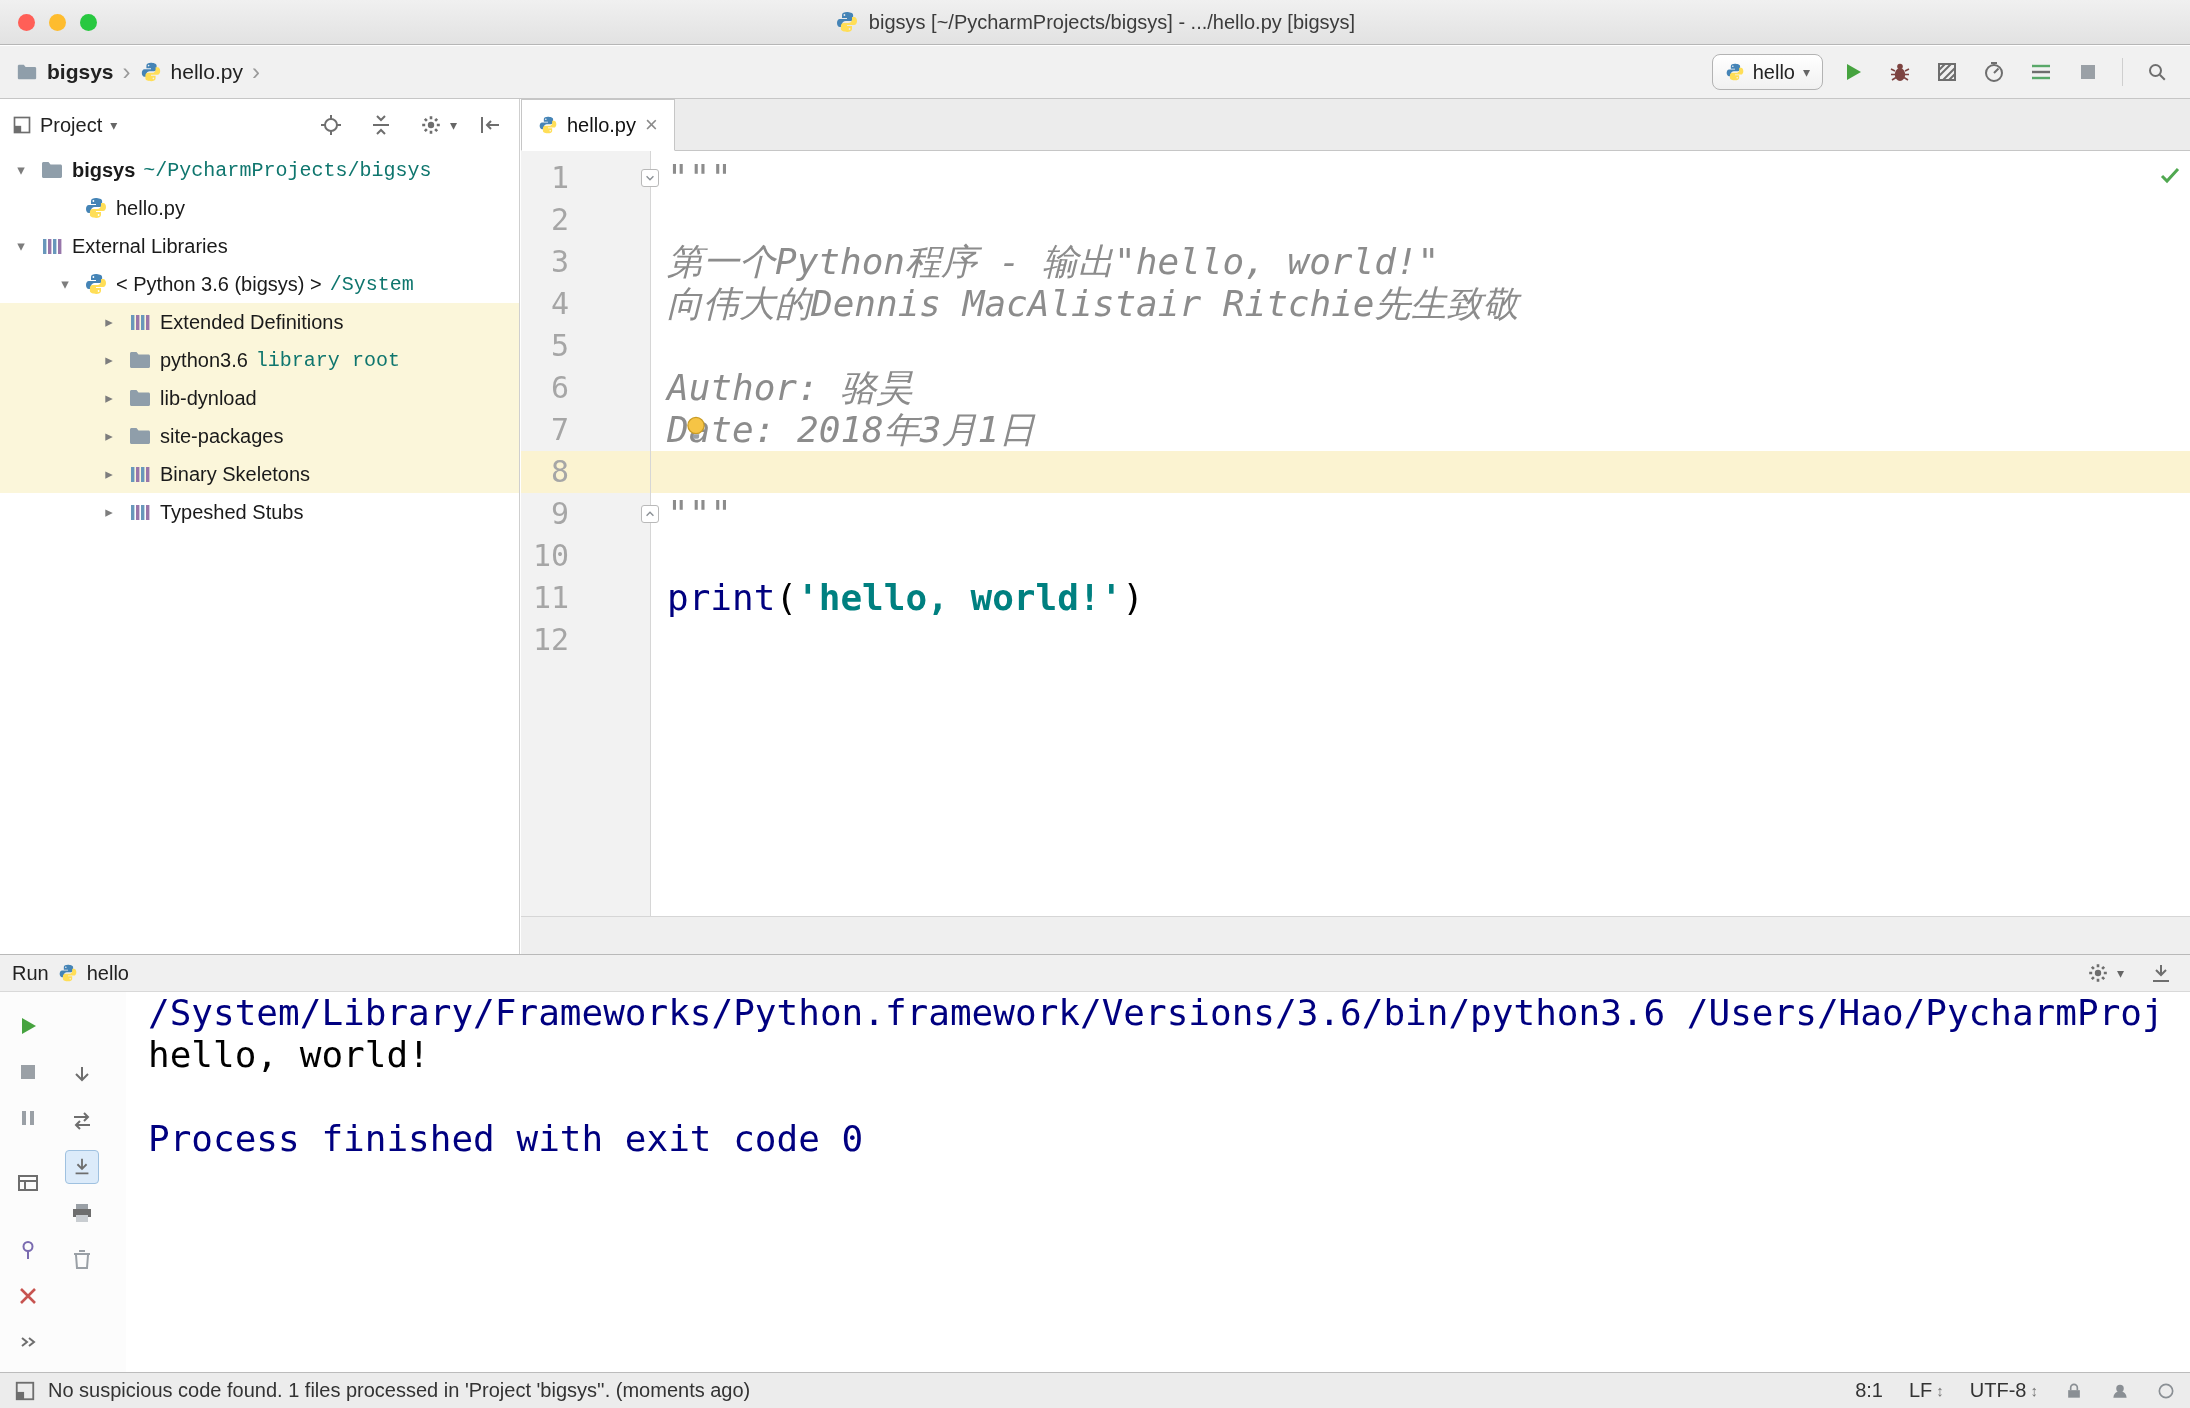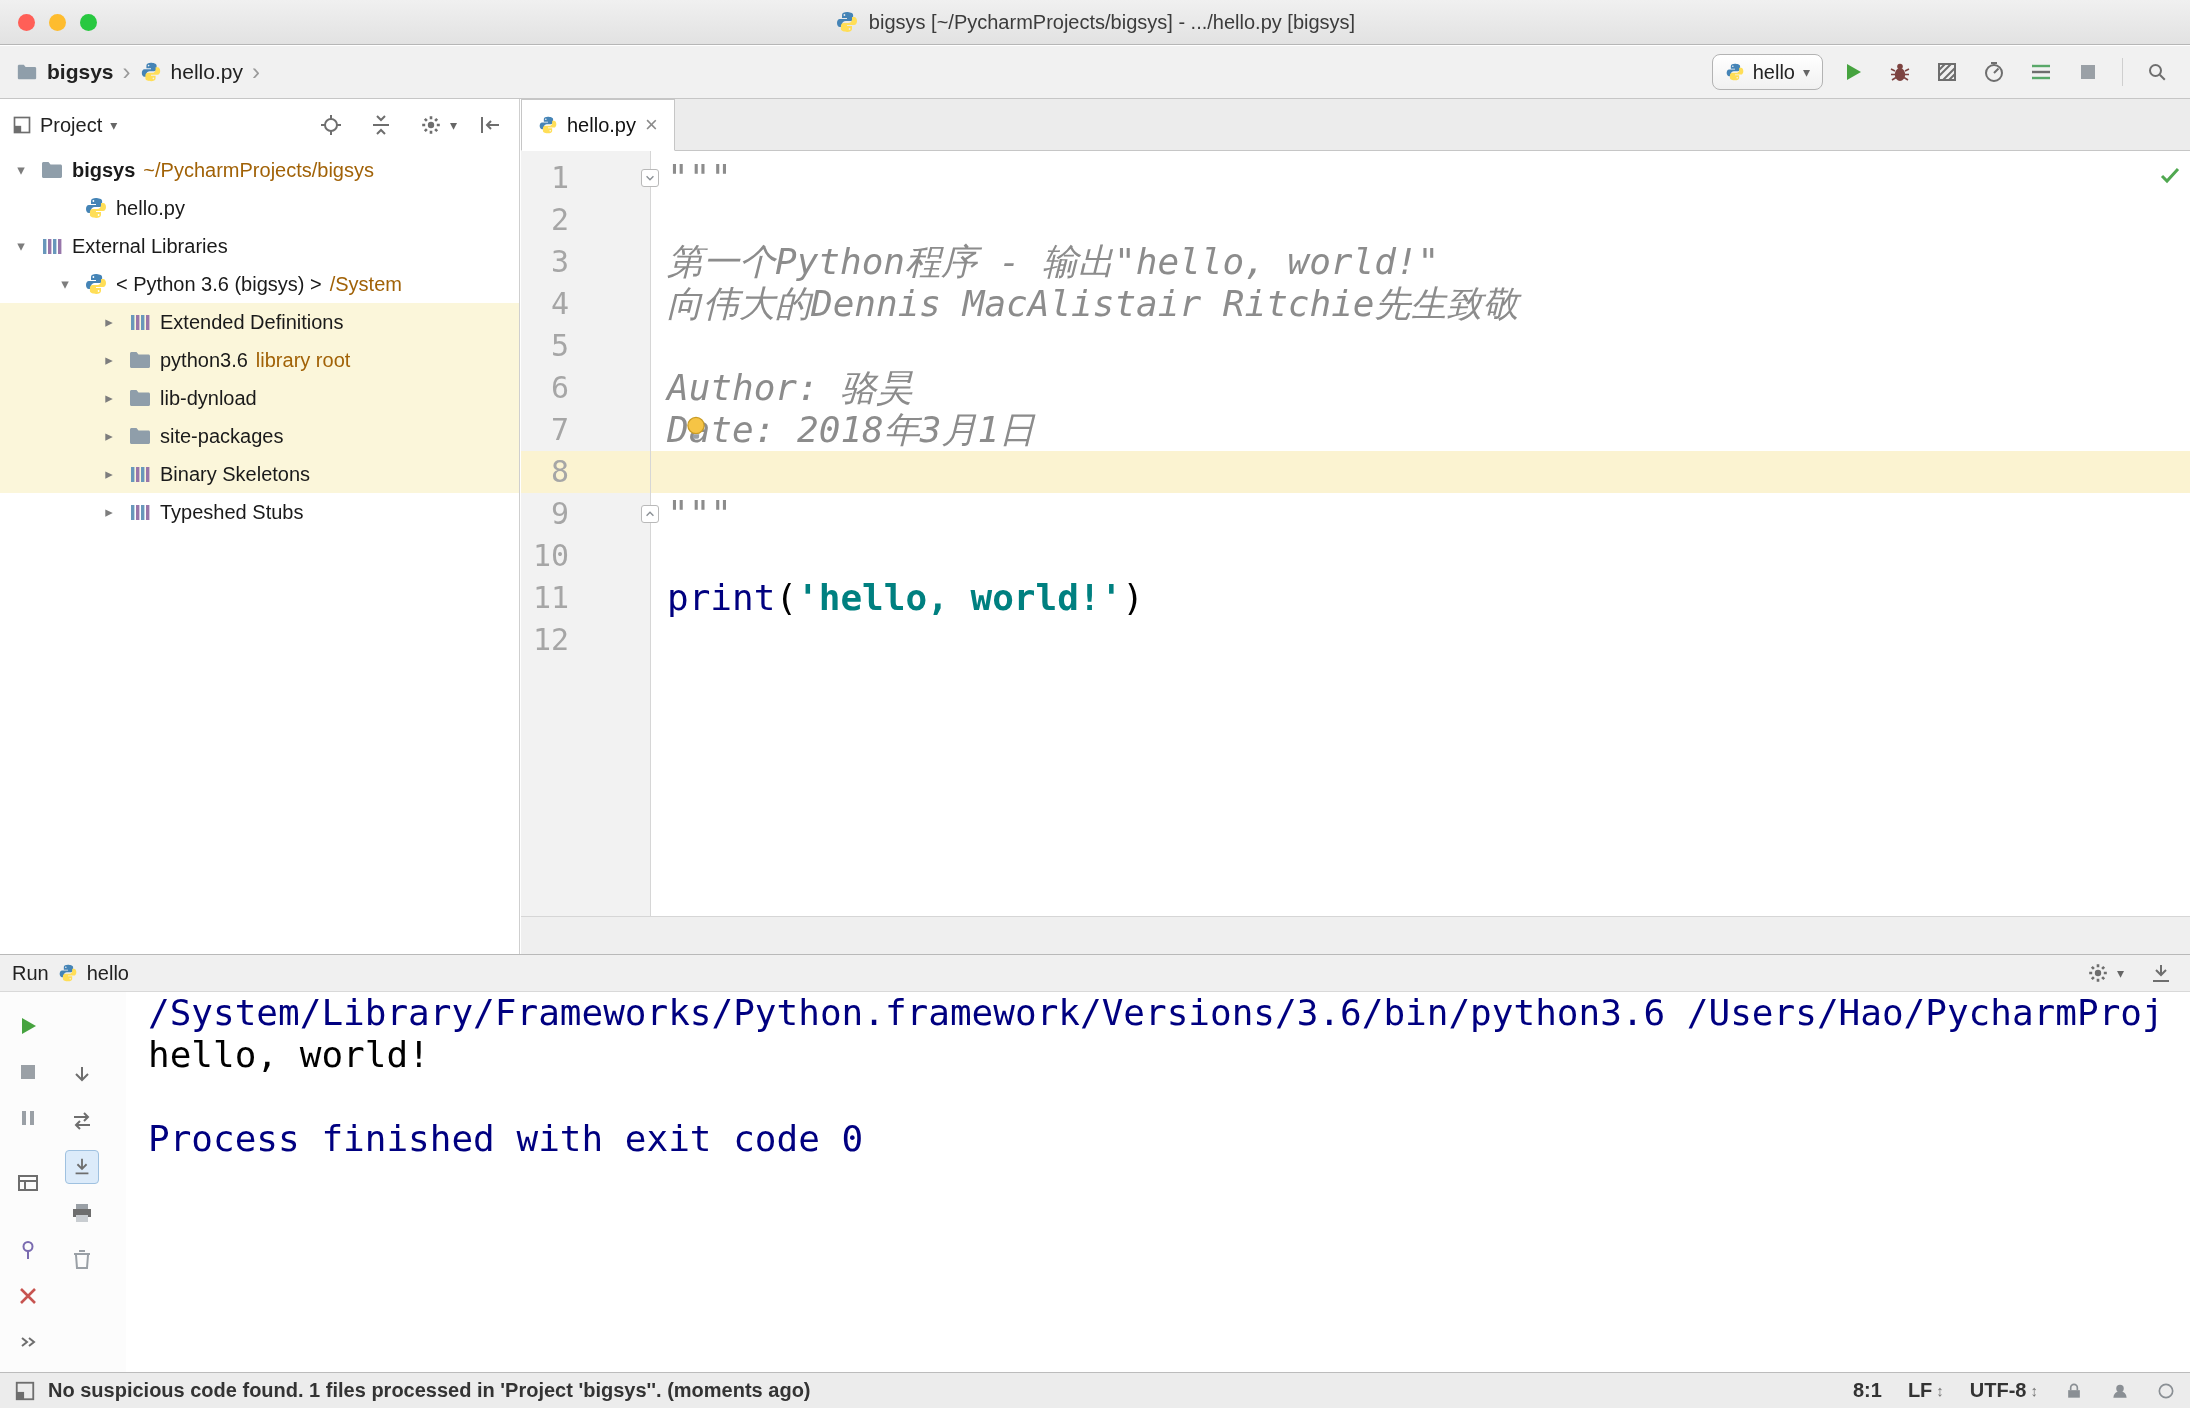--- a/index.html
+++ b/index.html
@@ -30,21 +30,21 @@
   .project-panel{position:absolute;left:0;top:0;bottom:0;width:520px;background:#fff;border-right:1px solid #cfcfcf;overflow:hidden;}
   .panel-header{height:52px;display:flex;align-items:center;gap:8px;padding:0 12px;font-size:20px;color:#222;}
   .ph-icons{margin-left:auto;display:flex;align-items:center;gap:16px;}
   .gear-wrap{display:flex;align-items:center;gap:2px;}
 
   .tree-row{height:38px;display:flex;align-items:center;gap:8px;font-size:20px;color:#1a1a1a;white-space:nowrap;overflow:hidden;}
   .tree-row.hl{background:var(--tree-highlight-yellow,#fbf6da);}
   .chev{width:22px;flex:none;text-align:center;font-size:15px;color:#7d7d7d;}
   .ticon{width:24px;height:24px;flex:none;}
   .tlabel.b{font-weight:bold;}
-  .tsuffix{color:#a16207;}
+  .tsuffix{color:#0f766e;font-family:Liberation Mono, monospace;}
 
   
   .editor-col{position:absolute;left:521px;right:0;top:0;bottom:0;}
   .tabbar{height:52px;background:#ececec;border-bottom:1px solid #c6c6c6;display:flex;}
   .tab{height:52px;margin-bottom:-1px;background:#fff;border:1px solid #c6c6c6;border-bottom:1px solid #fff;display:flex;align-items:center;gap:9px;padding:0 16px;font-size:20px;color:#111;}
   .tab-close{font-size:22px;color:#8a8a8a;line-height:1;}
   .editor{position:absolute;top:52px;left:0;right:0;bottom:38px;background:#fff;overflow:hidden;}
   .gutter-bg{position:absolute;left:0;top:0;bottom:0;width:130px;background:#f2f2f2;z-index:0;}
   .gutter-border{position:absolute;left:129px;top:0;bottom:0;width:1px;background:#d6d6d6;z-index:2;}
   #editor-lines{position:relative;z-index:1;padding-top:6px;}
@@ -72,21 +72,21 @@
   .rt-col1{left:8px;top:17px;}
   .rt-col2{left:62px;top:66px;}
   .ibtn{width:34px;height:34px;padding:5px;background:none;border:none;display:flex;align-items:center;justify-content:center;cursor:default;}
   .ibtn.sel{background:#dcebfa;border:1px solid #9fc1e0;border-radius:4px;}
   .rt-spacer{height:8px;flex:none;}
   .console{position:absolute;left:126px;top:0;right:0;bottom:0;overflow:hidden;padding:0 0 0 22px;}
   .cline{font-family:"DejaVu Sans Mono",monospace;font-size:36px;line-height:42px;white-space:pre;color:#000;}
   .c-cmd,.c-sys{color:var(--console-navy,#000080);}
 
   
-  .statusbar{position:absolute;left:0;right:0;top:1372px;height:36px;background:#ececec;border-top:1px solid #bcbcbc;display:flex;align-items:center;gap:12px;padding:0 14px;font-size:20px;color:#333;font-weight:bold;}
+  .statusbar{position:absolute;left:0;right:0;top:1372px;height:36px;background:#ececec;border-top:1px solid #bcbcbc;display:flex;align-items:center;gap:12px;padding:0 14px;font-size:20px;color:#333;}
   .sb-right{margin-left:auto;display:flex;align-items:center;gap:26px;}
   .sb-item{display:flex;align-items:center;gap:4px;}
   .updown{font-size:15px;color:#777;}
 </style>
 </head>
 <body>
 
 <div class="titlebar">
   <div class="traffic">
     <span class="light red"></span>

